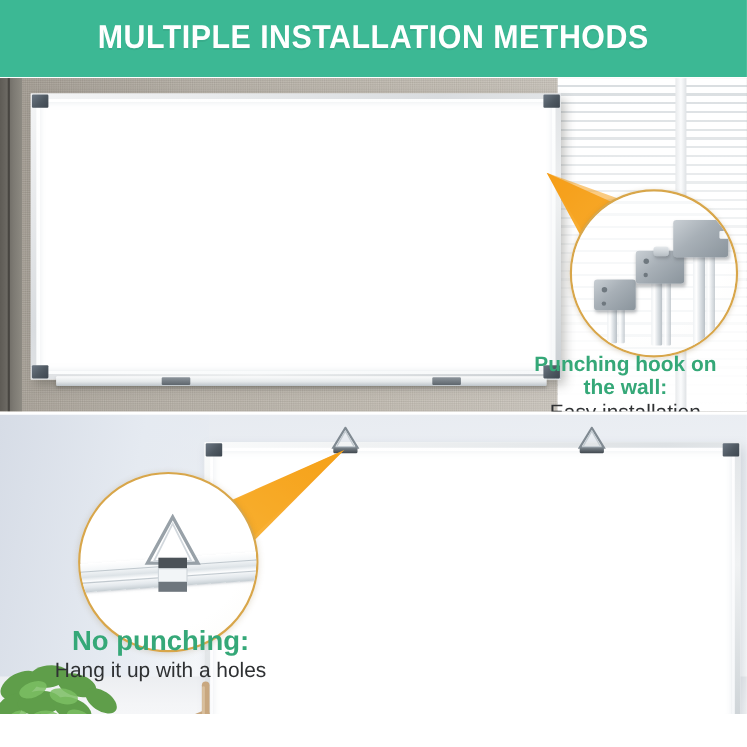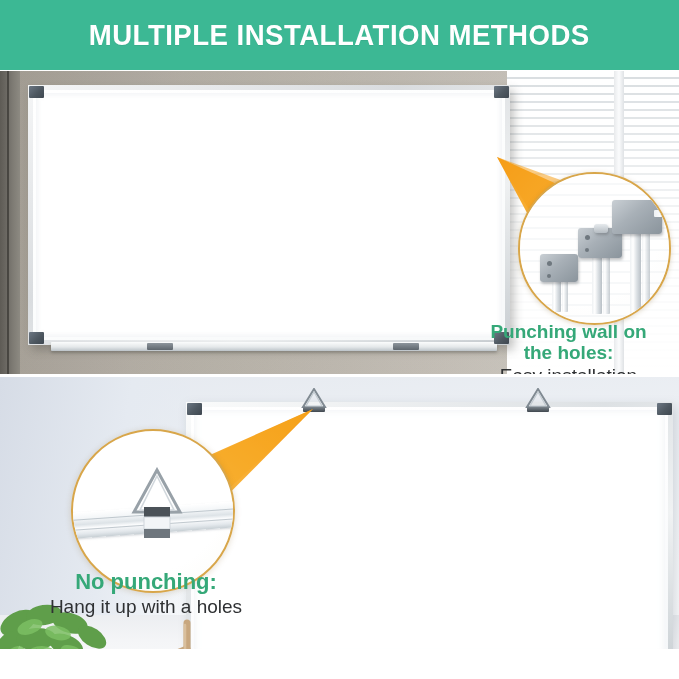--- a/index.html
+++ b/index.html
@@ -352,21 +352,21 @@
   
   .ann-bottom {
     position: absolute;
     left: 10px;
     top: 192px;
     width: 272px;
     text-align: center;
     z-index: 9;
     line-height: 1.16;
   }
-  .ann-bottom .ann-green { font-size: 22px; }
+  .ann-bottom .ann-green { font-size: 25px; }
   .ann-bottom .ann-dark { font-size: 19px; }
 
   
   .plant {
     position: absolute;
     left: -8px;
     bottom: -4px;
     width: 128px;
     height: 86px;
     z-index: 8;
@@ -448,22 +448,22 @@
 
       <div class="bracket" style="left:86px; top:22px; width:66px; height:118px;">
         <div class="arm" style="left:24px; top:34px; width:11px; height:84px;"></div>
         <div class="arm" style="left:36px; top:32px; width:8px; height:86px; opacity:.8;"></div>
         <div class="head" style="left:6px; top:4px; width:50px; height:34px;"></div>
         <div class="arm" style="left:48px; top:14px; width:30px; height:7px;"></div>
       </div>
     </div>
 
     <div class="ann-top">
-      <span class="ann-green">Punching wall on</span>
-      <span class="ann-green">the holes:</span>
+      <span class="ann-green">Punching hook on</span>
+      <span class="ann-green">the wall:</span>
       <span class="ann-dark">Easy installation</span>
 
     </div>
   </div>
 
   <div class="panel-bottom">
 
     <div class="wall-left-shadow"></div>
     <div class="room-floor"></div>
 

